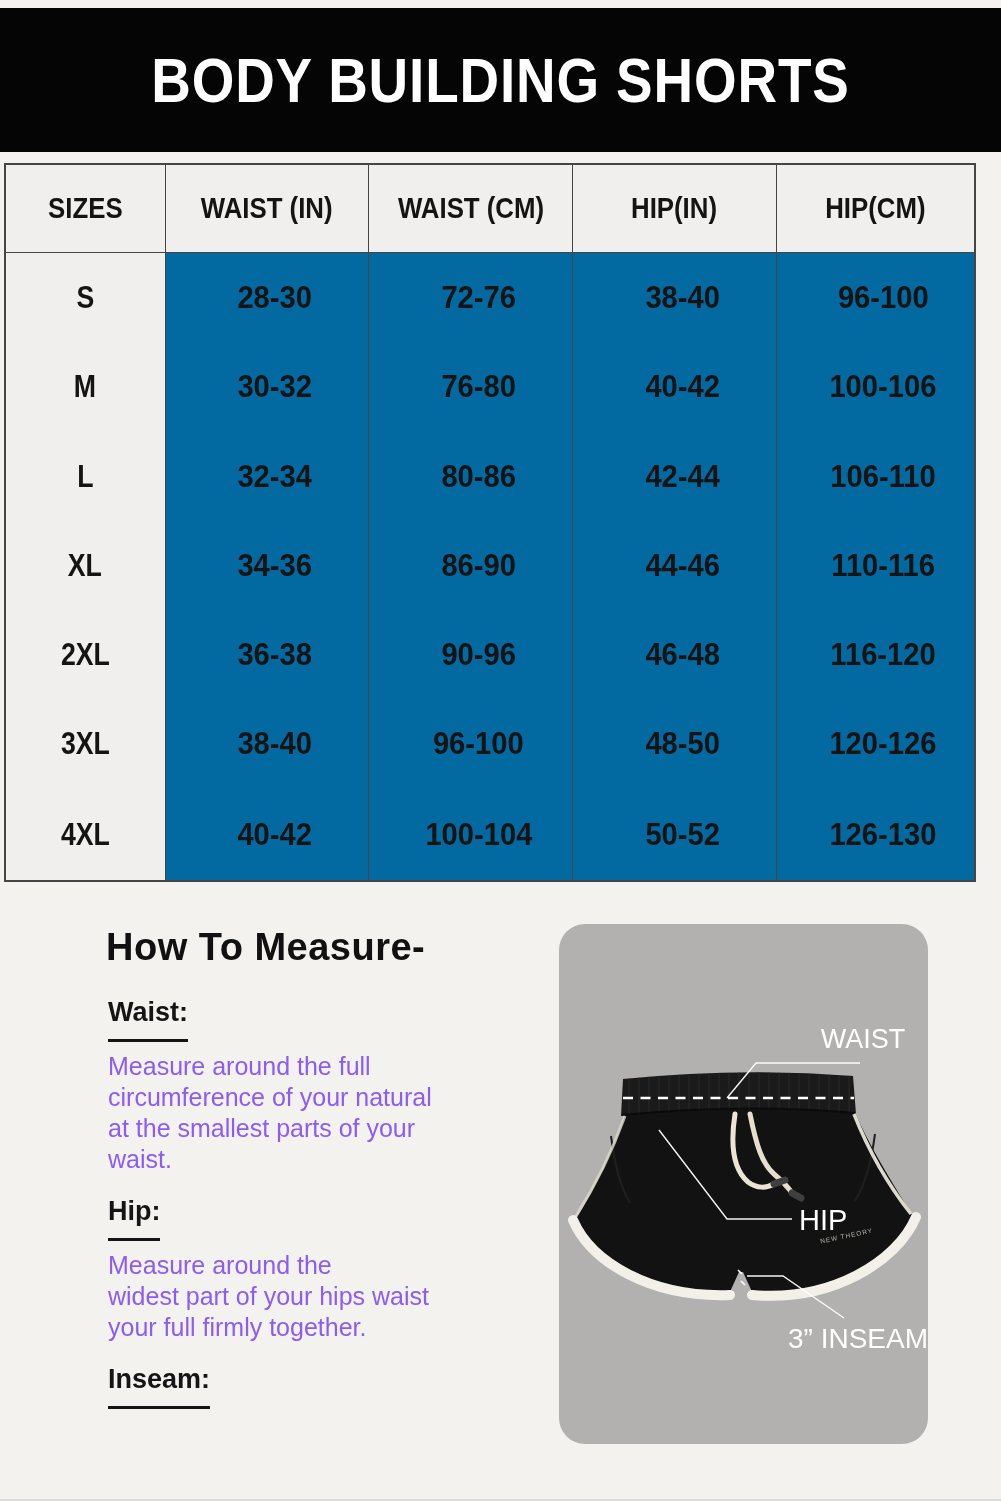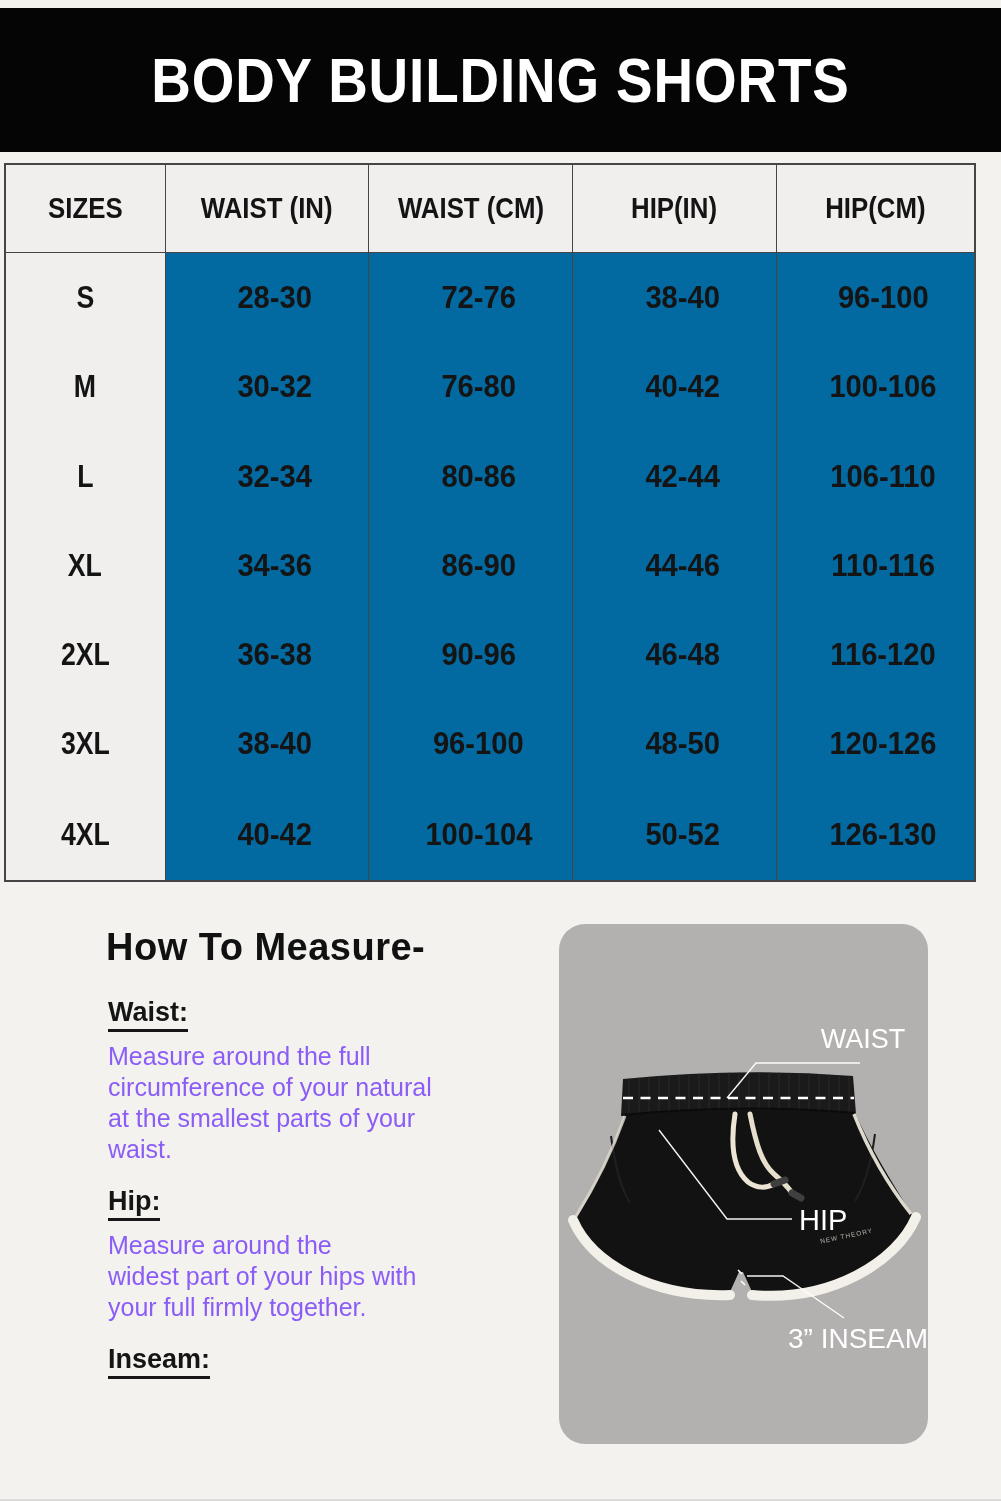--- a/index.html
+++ b/index.html
@@ -51,21 +51,21 @@
   .cond{display:inline-block;transform:scaleX(.86);white-space:nowrap;}
   .cond-num{display:inline-block;transform:scaleX(.94);white-space:nowrap;}
   
   .measure-text{position:absolute;left:72px;top:926px;width:480px;margin-left:34px;}
   .measure-text h2{
     margin:0 0 28px 0;font-size:38px;font-weight:bold;color:#111111;
     letter-spacing:.5px;
   }
   .m-label{
     display:inline-block;font-size:27px;font-weight:bold;color:#151515;
-    border-bottom:3px solid #161616;padding-bottom:1px;margin:15px 0 9px 2px;
+    border-bottom:3px solid #161616;padding-bottom:11px;margin:15px 0 9px 2px;
   }
   .m-label:first-of-type{margin-top:0;}
   .m-lines{margin:0 0 6px 2px;}
   .m-lines div{
     font-size:25px;line-height:31px;color:#8b5cf6;white-space:nowrap;
   }
   
   .diagram{position:absolute;left:559px;top:924px;width:369px;height:520px;}
   .diagram svg text{font-family:"Liberation Sans",sans-serif;}
   .bottom-line{
@@ -158,21 +158,21 @@
   <div class="m-lines">
     <div>Measure around the full</div>
     <div>circumference of your natural</div>
     <div>at the smallest parts of your</div>
     <div>waist.</div>
   </div>
 
   <div class="m-label">Hip:</div>
   <div class="m-lines">
     <div>Measure around the</div>
-    <div>widest part of your hips with</div>
+    <div>widest part of your hips waist</div>
     <div>your full firmly together.</div>
   </div>
 
   <div class="m-label">Inseam:</div>
 </section>
 
 <div class="diagram">
   <svg width="369" height="520" viewBox="0 0 369 520">
     <defs>
       <clipPath id="bandClip">

